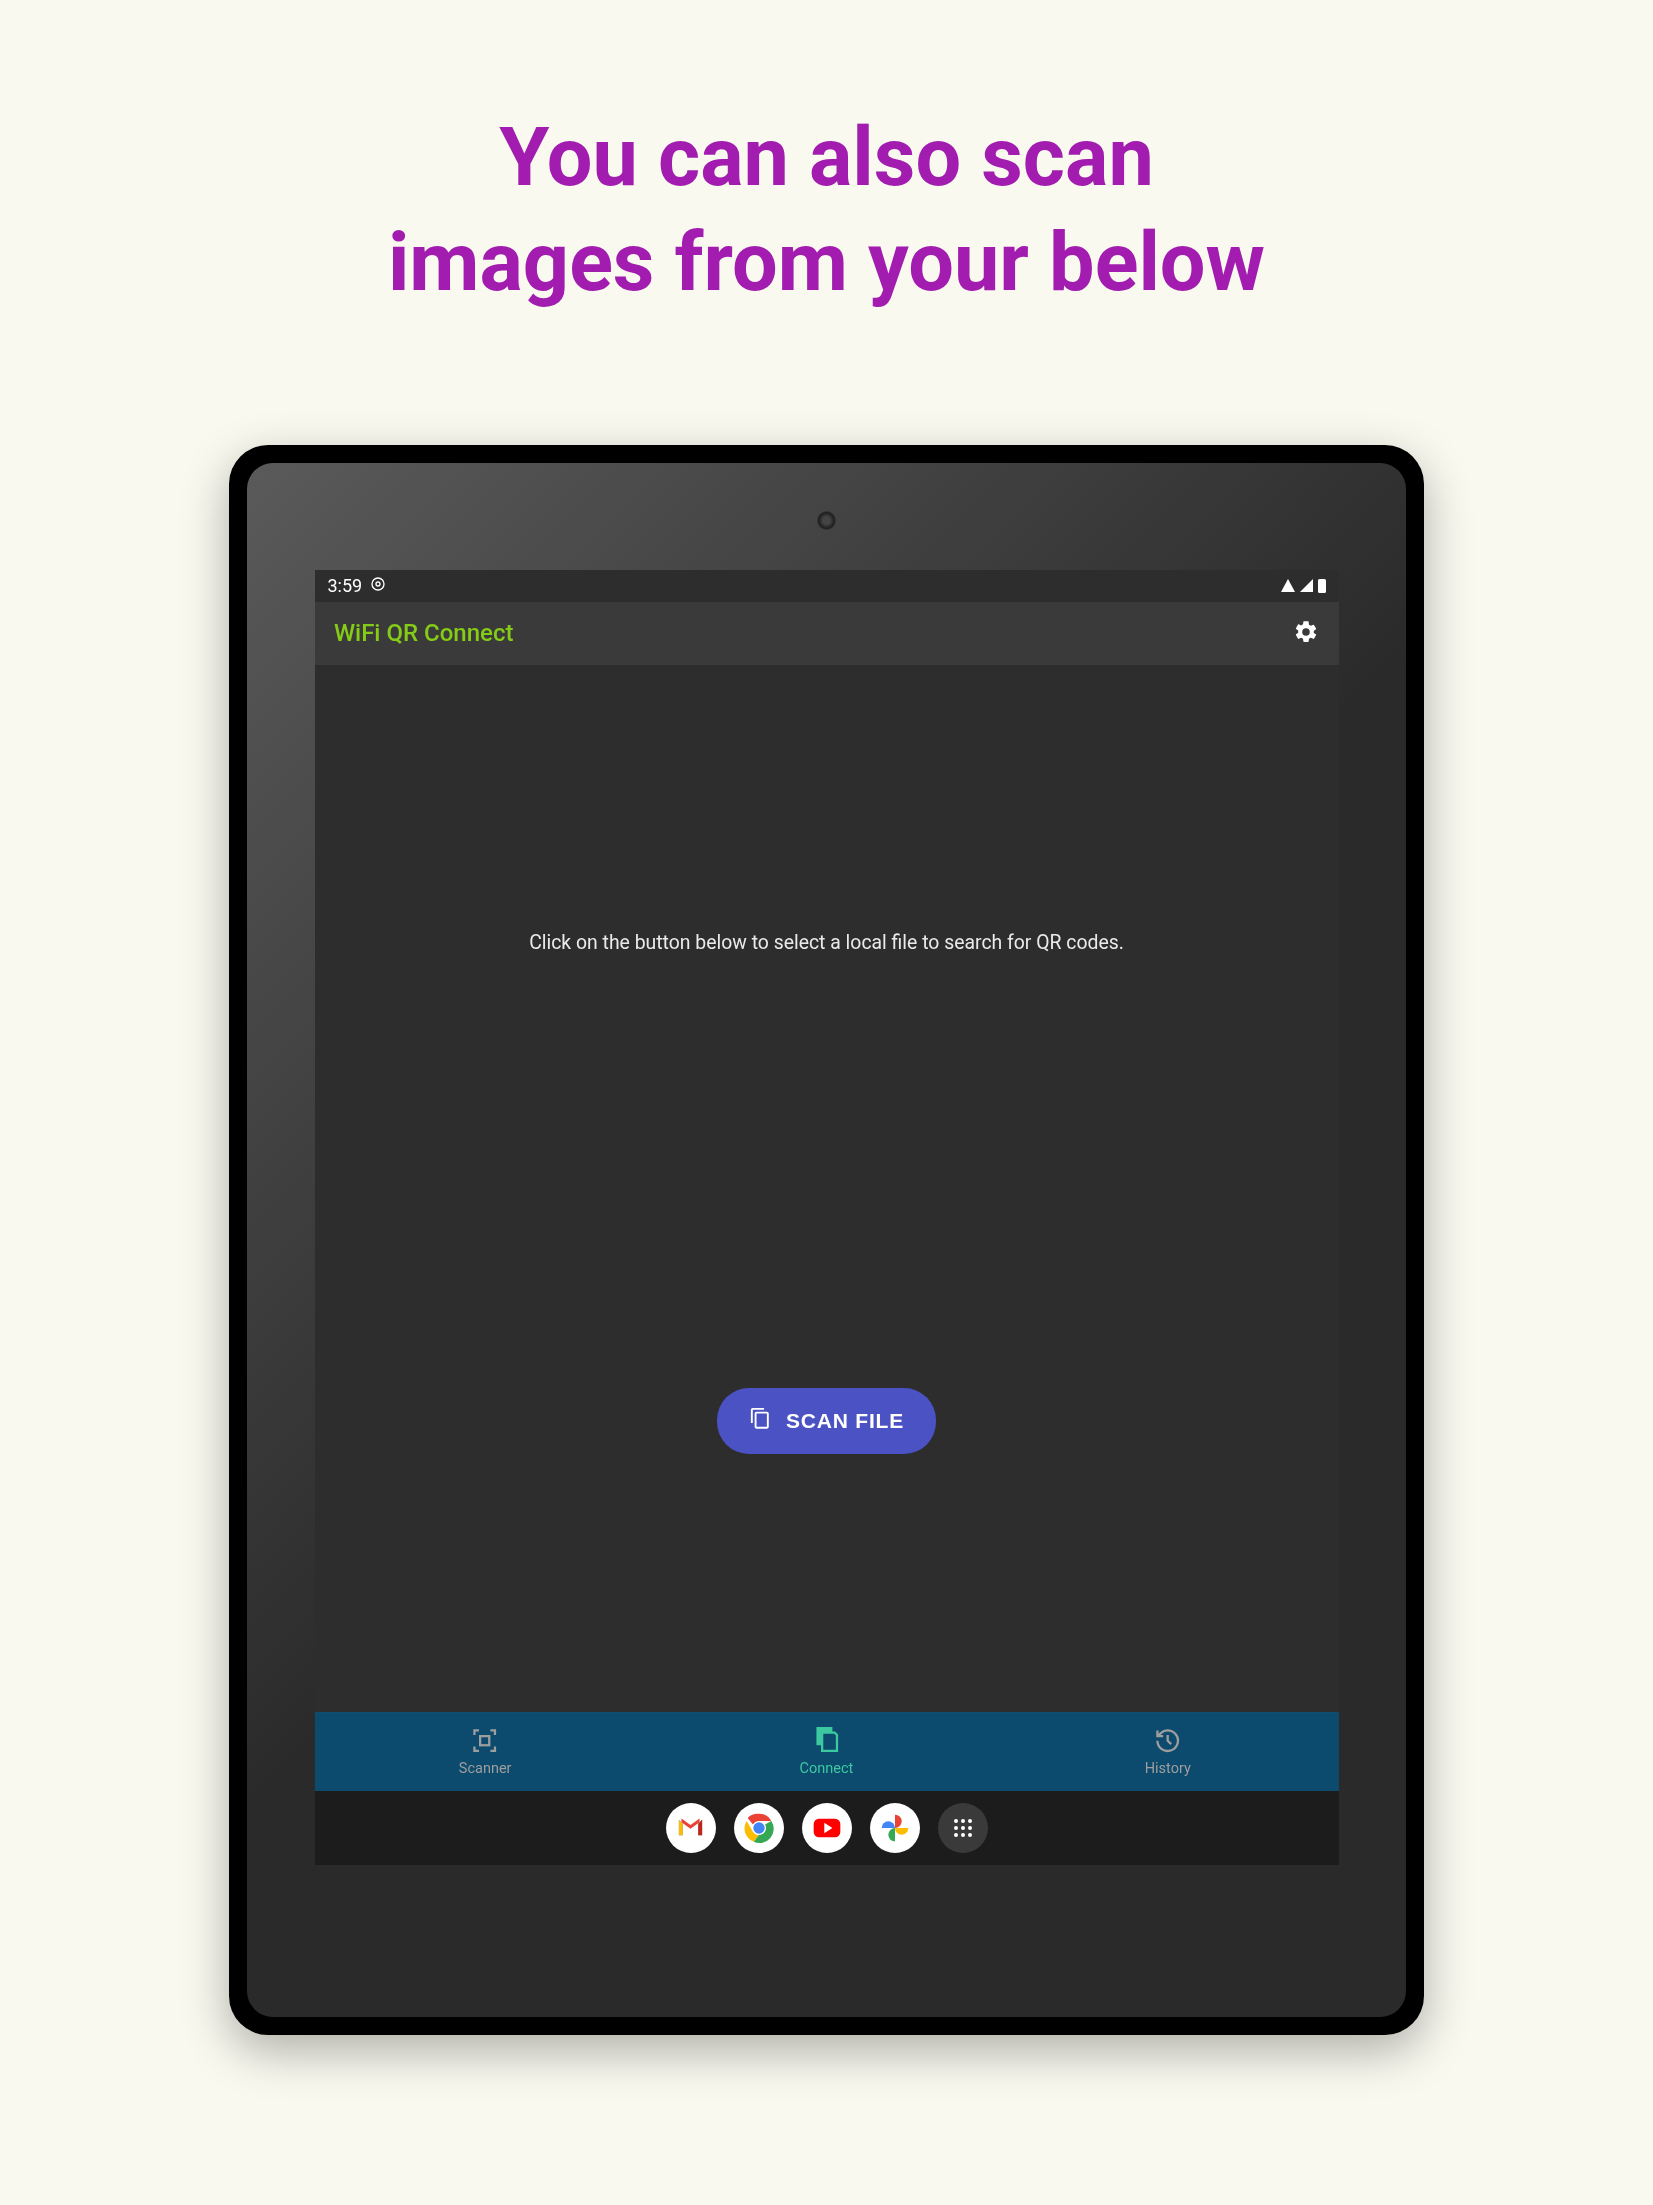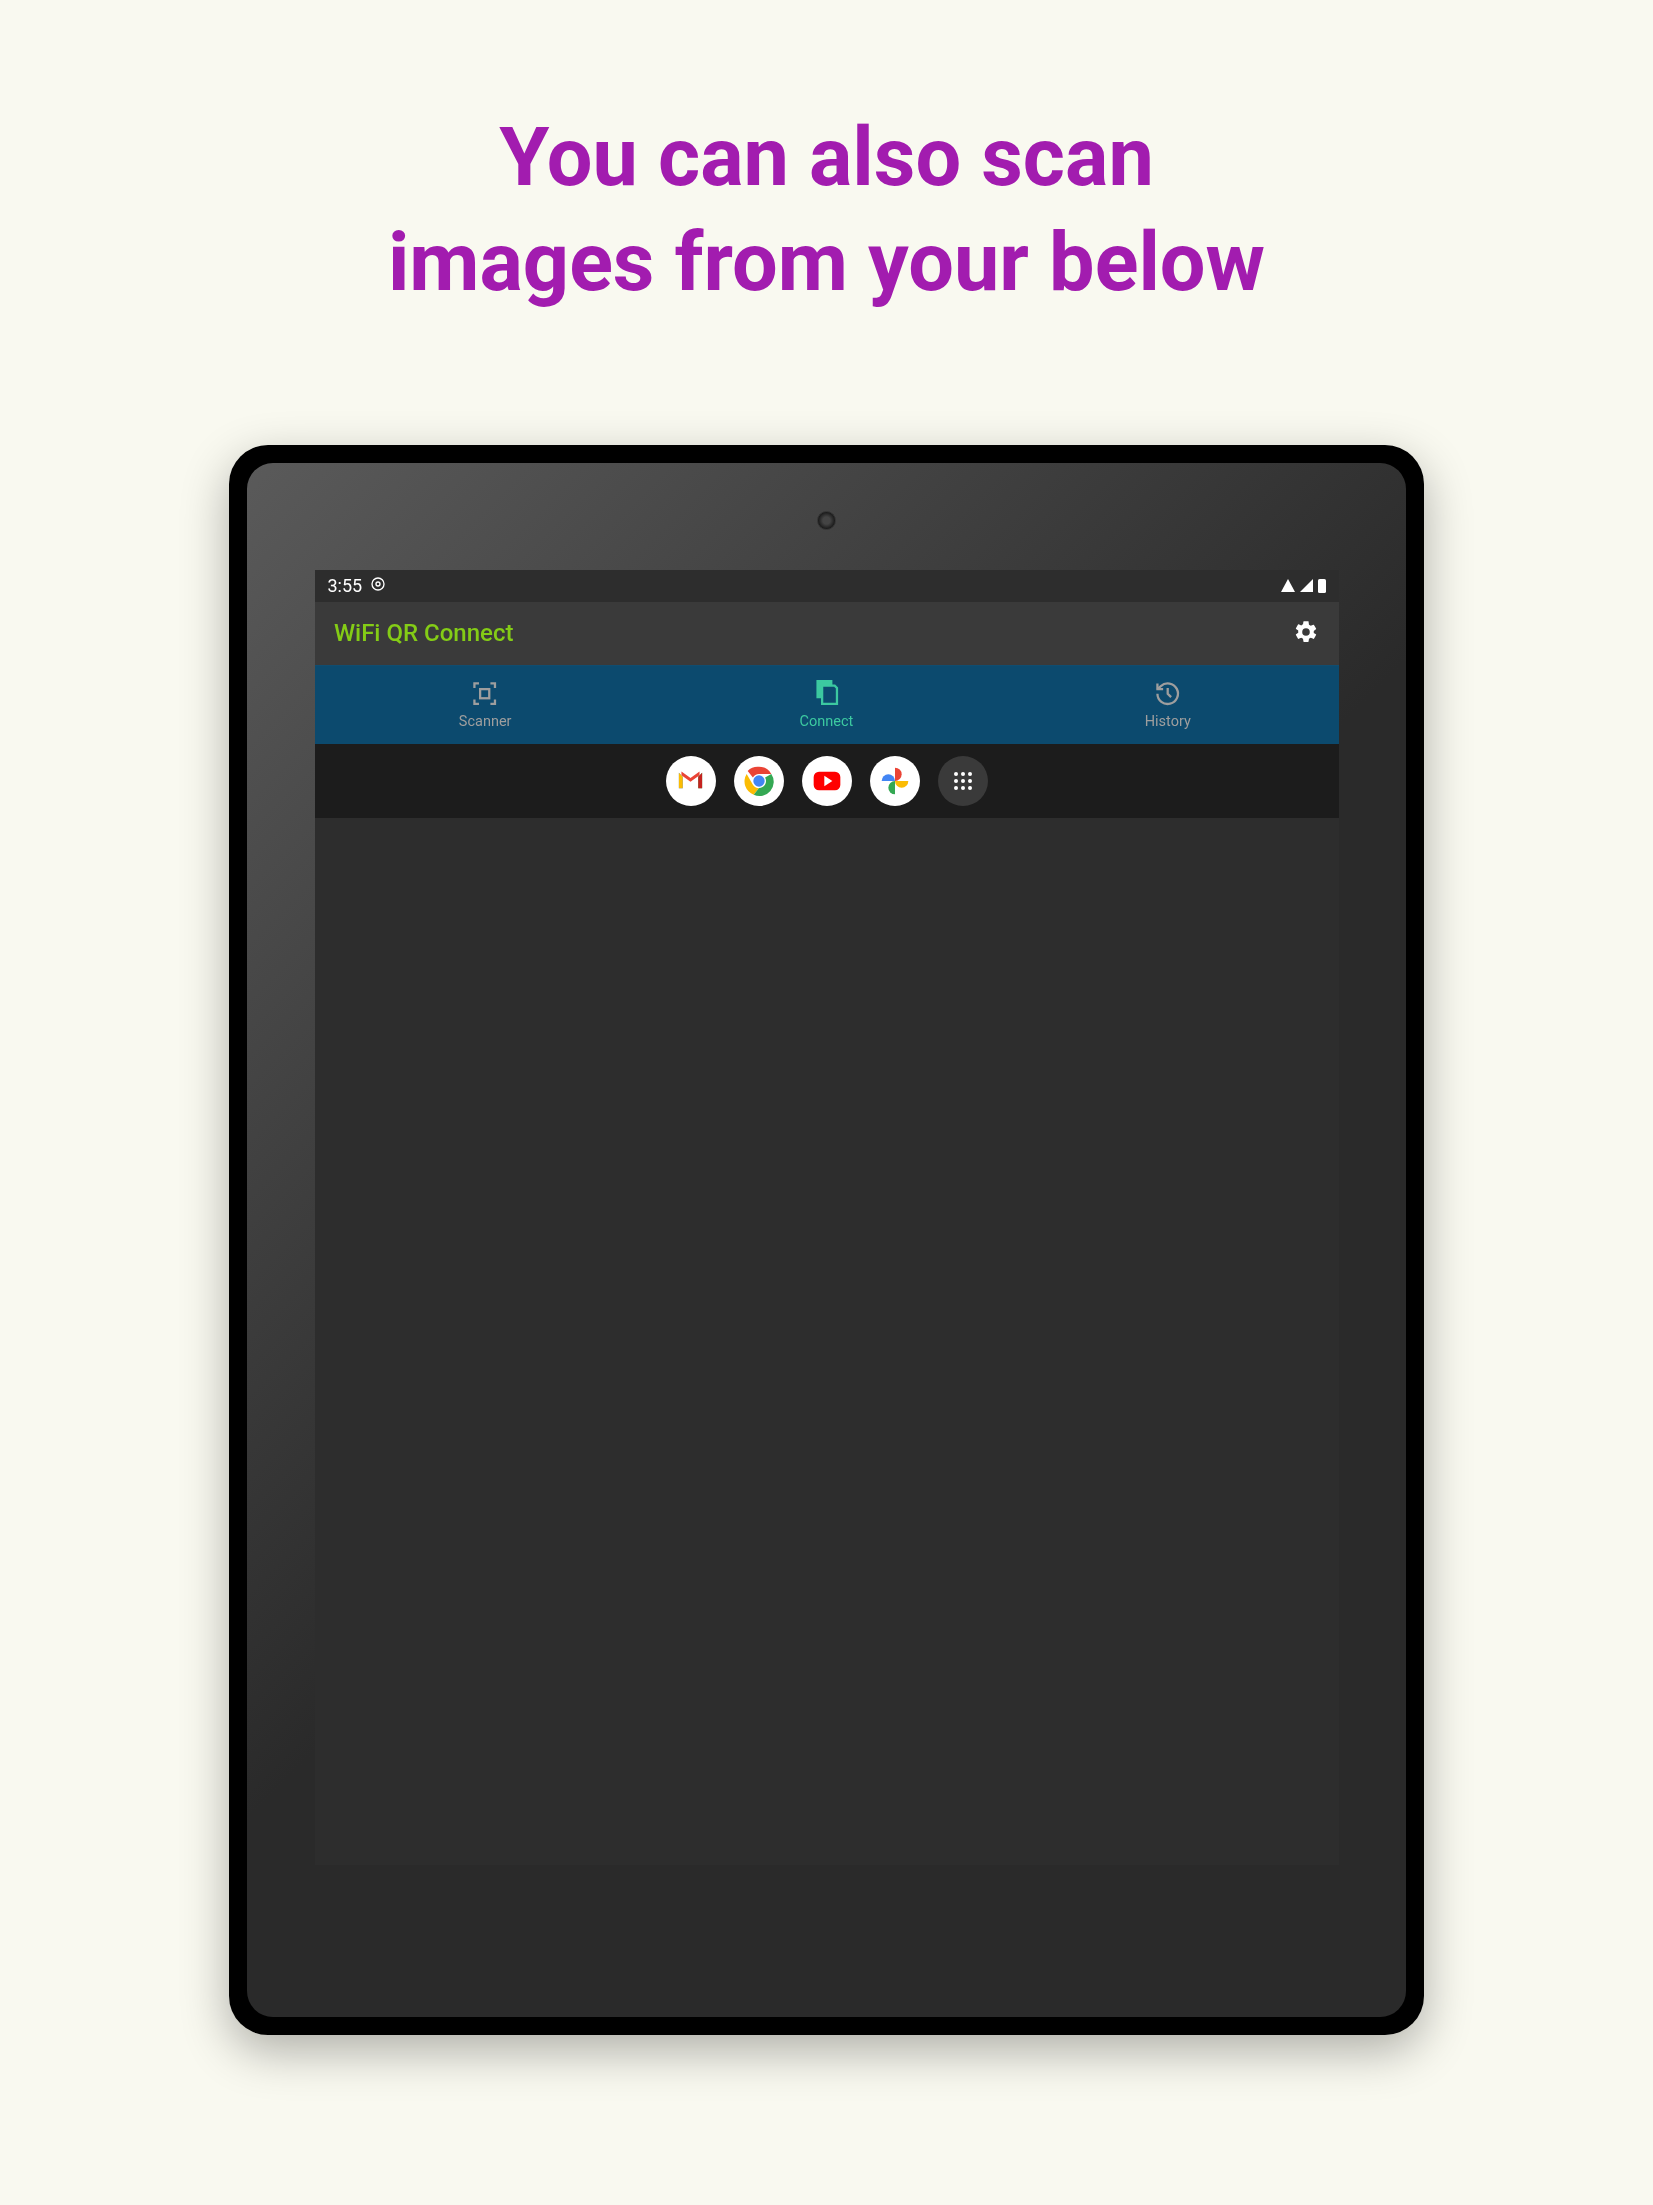--- a/index.html
+++ b/index.html
@@ -166,21 +166,21 @@
   <div>images from your below</div>
 </div>
 
 <div class="tablet-frame">
   <div class="tablet-inner">
     <div class="camera"></div>
     <div class="screen">
 
       <div class="status-bar">
         <div class="status-left">
-          <span>3:55</span>
+          <span>3:59</span>
           <span>
             <svg width="16" height="16" viewBox="0 0 24 24" fill="none" stroke="#fff" stroke-width="2">
                 <circle cx="12" cy="12" r="3"></circle>
                 <circle cx="12" cy="12" r="9"></circle>
               </svg>
           </span>
         </div>
         <div class="status-right">
           <span class="wifi-tri"></span>
           <span class="signal-tri"></span>
@@ -190,20 +190,31 @@
 
       <div class="app-bar">
         <div class="app-title">WiFi QR Connect</div>
         <div class="settings-icon">
           <svg width="26" height="26" viewBox="0 0 24 24" fill="#fff">
               <path d="M19.14,12.94a7.07,7.07,0,0,0,.05-.94,7.07,7.07,0,0,0-.05-.94l2.03-1.58a.5.5,0,0,0,.12-.64l-1.92-3.32a.5.5,0,0,0-.61-.22l-2.39.96a7,7,0,0,0-1.62-.94l-.36-2.54A.5.5,0,0,0,13.9,2H10.1a.5.5,0,0,0-.49.42L9.25,4.96a7,7,0,0,0-1.62.94l-2.39-.96a.5.5,0,0,0-.61.22L2.71,8.48a.5.5,0,0,0,.12.64L4.86,10.7a7.07,7.07,0,0,0-.05.94,7.07,7.07,0,0,0,.05.94L2.83,14.16a.5.5,0,0,0-.12.64l1.92,3.32a.5.5,0,0,0,.61.22l2.39-.96a7,7,0,0,0,1.62.94l.36,2.54a.5.5,0,0,0,.49.42h3.8a.5.5,0,0,0,.49-.42l.36-2.54a7,7,0,0,0,1.62-.94l2.39.96a.5.5,0,0,0,.61-.22l1.92-3.32a.5.5,0,0,0-.12-.64ZM12,15.5A3.5,3.5,0,1,1,15.5,12,3.5,3.5,0,0,1,12,15.5Z"></path>
             </svg>
         </div>
       </div>
 
+      <div class="content">
+        <div class="instruction-text">Click on the button below to select a local file to search for QR codes.</div>
+        <button class="scan-button">
+          <span>
+            <svg width="22.6" height="22.6" viewBox="0 0 24 24" fill="#fff">
+                <path d="M16 1H4C2.9 1 2 1.9 2 3v14h2V3h12V1zm3 4H8C6.9 5 6 5.9 6 7v14c0 1.1.9 2 2 2h11c1.1 0 2-.9 2-2V7c0-1.1-.9-2-2-2zm0 16H8V7h11v14z"></path>
+              </svg>
+          </span>
+          <span>SCAN FILE</span>
+        </button>
+      </div>
 
       <div class="bottom-nav">
         <div class="nav-item nav-inactive">
           <span class="nav-icon">
             <svg width="27.4" height="27.4" viewBox="0 0 24 24" fill="none" stroke="#9e9e9e" stroke-width="2">
                 <path d="M3 7V3h4M21 7V3h-4M3 17v4h4M21 17v4h-4"></path>
                 <rect x="8" y="8" width="8" height="8"></rect>
               </svg>
           </span>
           <span class="nav-label">Scanner</span>

